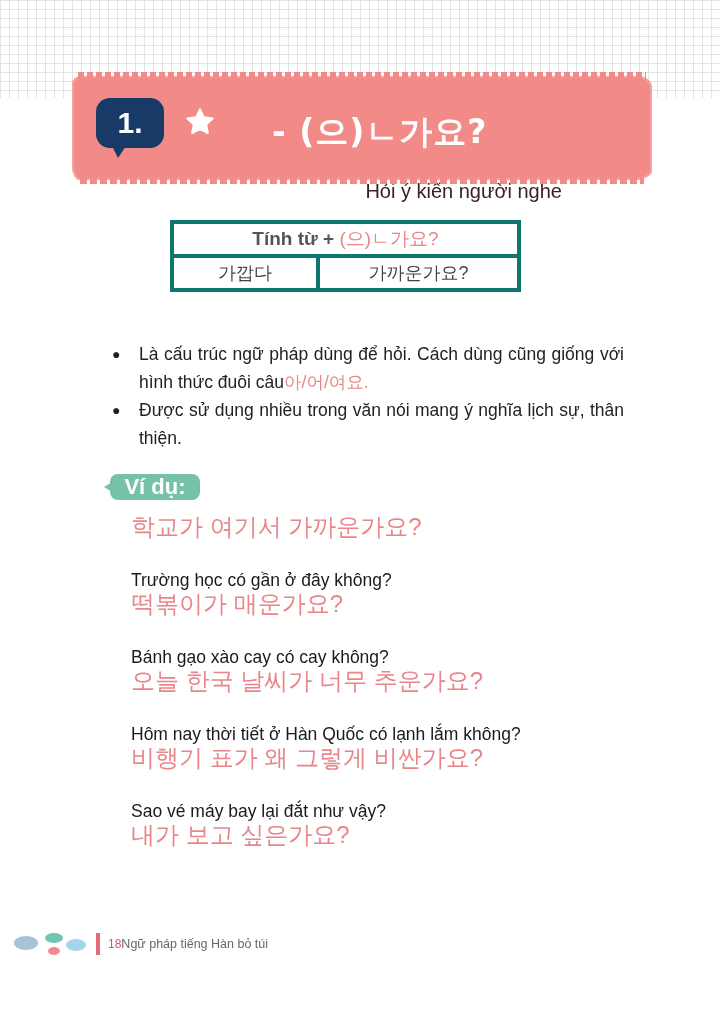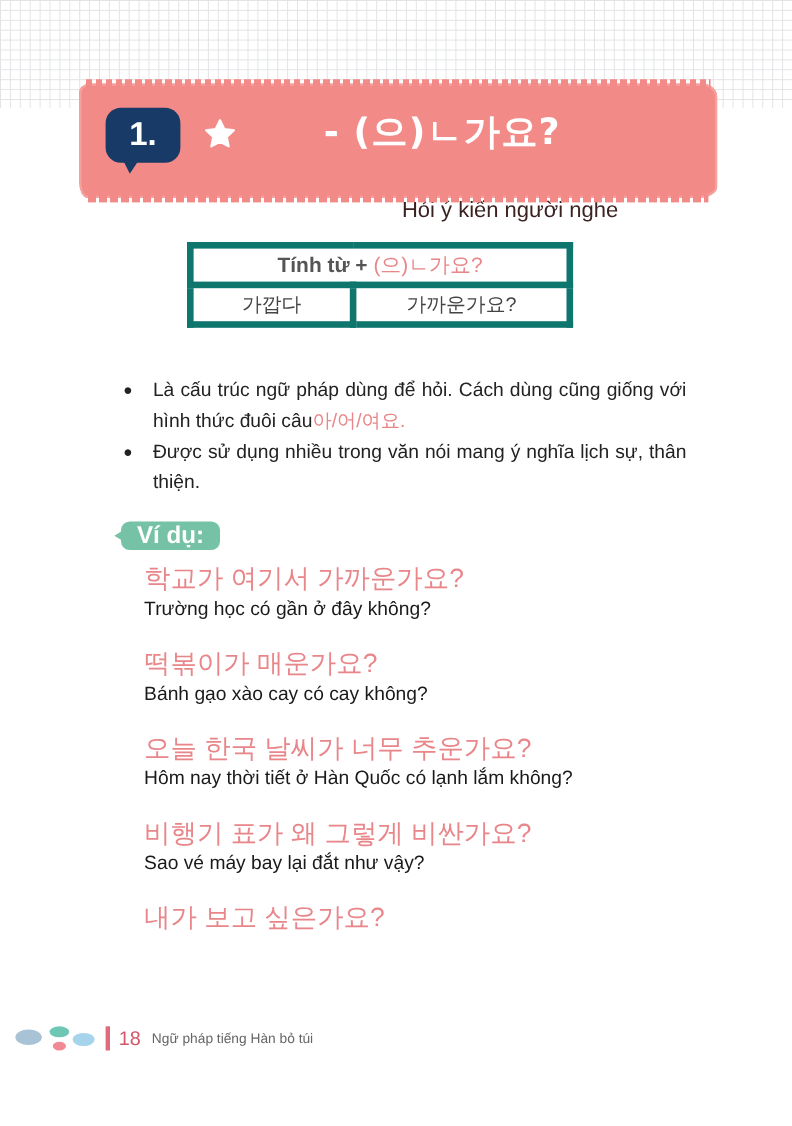--- a/index.html
+++ b/index.html
@@ -39,34 +39,34 @@
   }
   .num-bubble::after {
     content: ""; position: absolute; left: 16px; bottom: -10px;
     border-left: 6px solid transparent; border-right: 8px solid transparent;
     border-top: 12px solid #173a66;
   }
   .star {
     position: absolute; left: 112px; top: 30px; width: 32px; height: 32px;
   }
   .title-ko {
-    position: absolute; left: 200px; top: 22px; width: 260px; text-align: center;
+    position: absolute; left: 200px; top: 34px; width: 260px; text-align: left;
     color: #ffffff; font-size: 33px; font-weight: bold; letter-spacing: 1px;
     font-family: "DejaVu Sans", sans-serif;
   }
   .title-vi {
     position: absolute; left: 170px; top: 68px; width: 320px; text-align: right;
     color: #3b2222; font-size: 20px; margin-top: 36px;
   }
   table.grammar {
     position: absolute; left: 170px; top: 220px; width: 351px;
     border-collapse: collapse; color: #444;
   }
   table.grammar td, table.grammar th {
-    border: 6px solid #0f766e; height: 30px; text-align: center; font-size: 18px;
+    border: 4px solid #0f766e; height: 30px; text-align: center; font-size: 18px;
     padding: 0;
   }
   table.grammar th { font-weight: bold; font-size: 19px; color: #555; }
   .pink { color: #e8868a; font-weight: normal; }
   .bullets {
     position: absolute; left: 112px; top: 340px; width: 512px;
     font-size: 17.5px; line-height: 28px; color: #222;
   }
   .bullet { display: flex; }
   .bullet .dot { width: 27px; flex: none; font-size: 14px; }
@@ -78,25 +78,25 @@
     display: flex; align-items: center; justify-content: center;
   }
   .example-tag::before {
     content: ""; position: absolute; left: -6px; top: 8px;
     border-top: 5px solid transparent; border-bottom: 5px solid transparent;
     border-right: 8px solid #76c2a7;
   }
   .examples { position: absolute; left: 131px; top: 513px; width: 480px; }
   .ex { height: 77px; }
   .ex .ko { color: #e8868a; font-size: 24px; line-height: 28px; font-family: Liberation Sans, sans-serif; }
-  .ex .vi { color: #1a1a1a; font-size: 17.5px; line-height: 24px; }
+  .ex .vi { color: #1a1a1a; font-size: 17.5px; line-height: 24px; margin-top: 27px; }
   .footer { position: absolute; left: 12px; top: 930px; height: 28px; display: flex; align-items: center; }
   .clouds { width: 80px; height: 28px; position: relative; }
   .bar { width: 4px; height: 22px; background: #e06b7a; margin: 0 8px 0 4px; }
-  .page-num { color: #d4576a; font-size: 18px; margin-right: 10px; }
+  .page-num { color: #d4576a; font-size: 12px; }
   .book-title { color: #666; font-size: 12.5px; }
 </style>
 </head>
 <body>
 
 <div class="grid"></div>
 
 <div class="banner">
   <div class="num-bubble">
     <span>1.</span>

